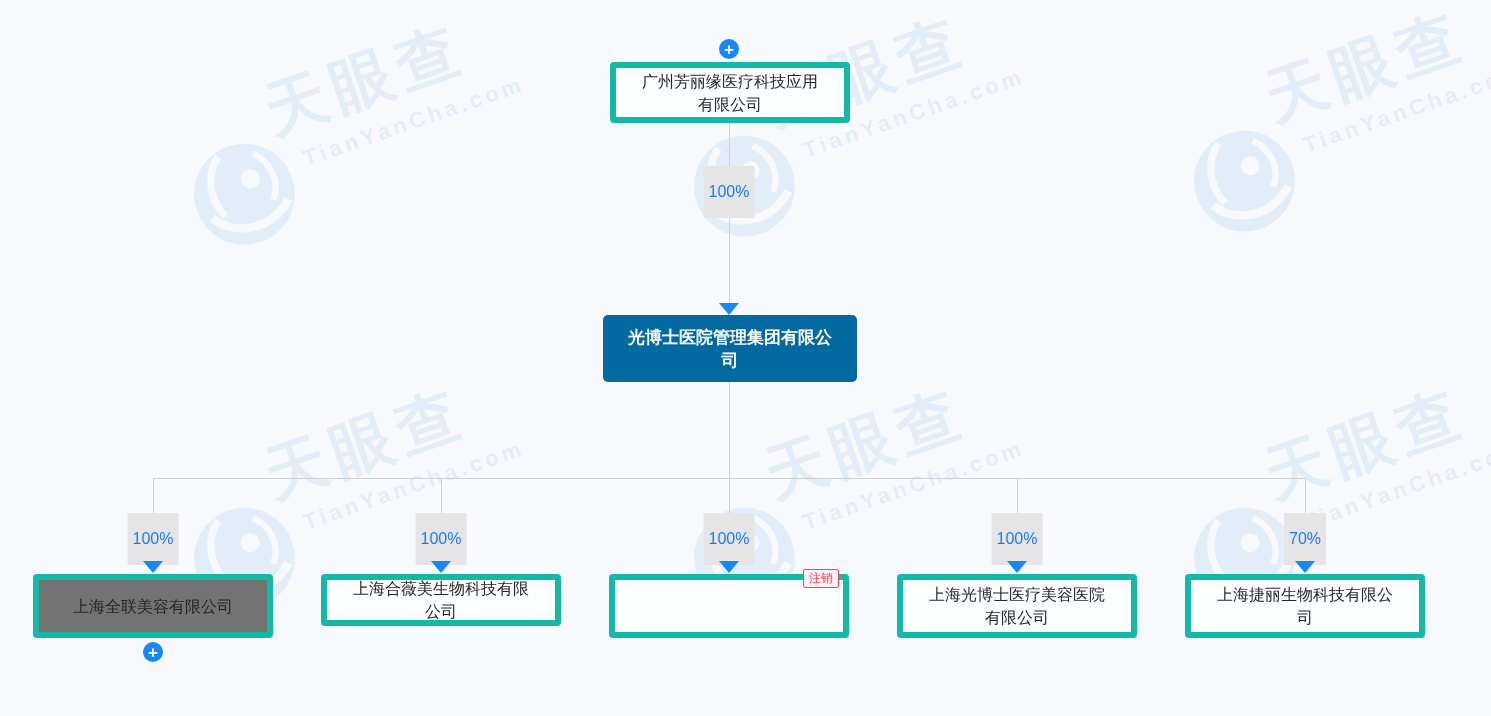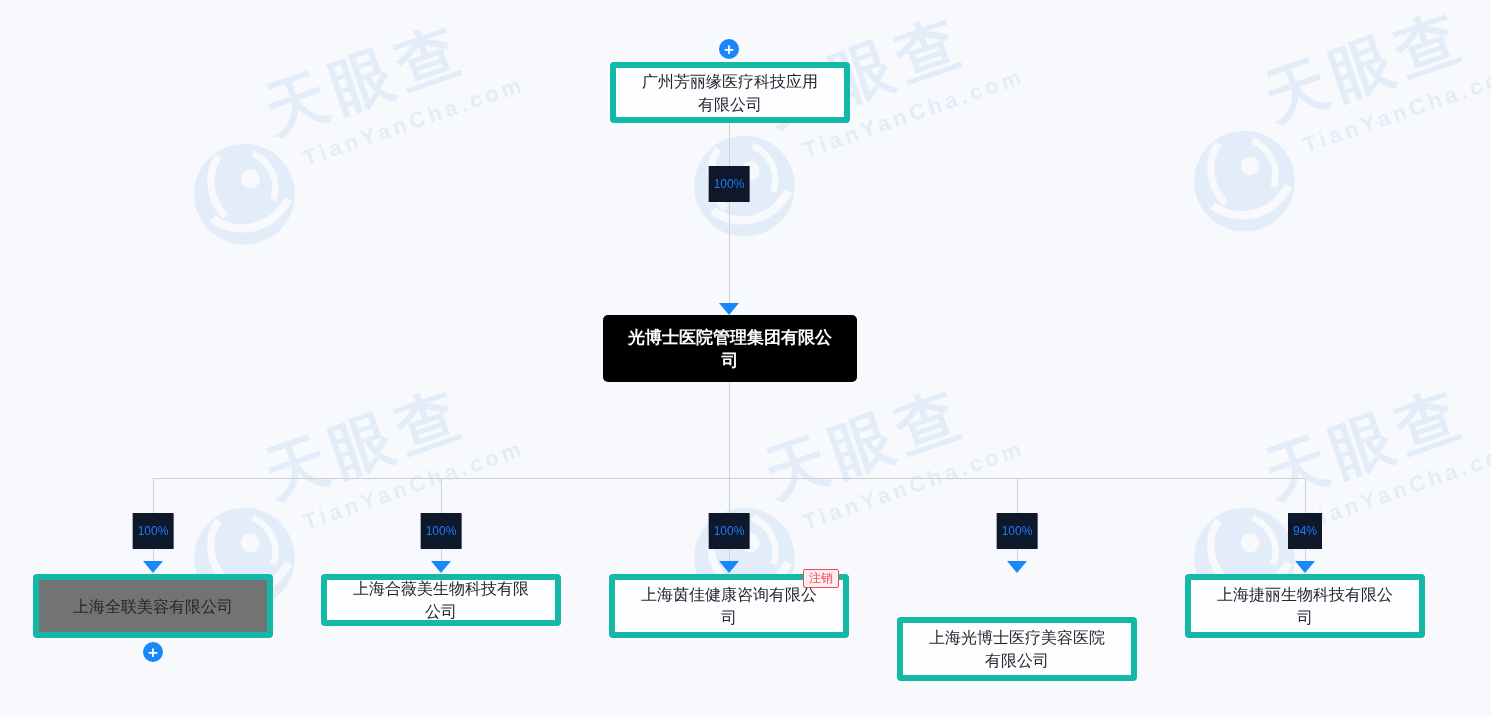--- a/index.html
+++ b/index.html
@@ -53,36 +53,36 @@
     border-radius: 4px;
     display: flex; align-items: center; justify-content: center;
     text-align: center;
     font-size: 16px; line-height: 23px; color: #23262b;
     padding: 0 20px;
     z-index: 2;
     cursor: pointer;
   }
   .node.highlight { background: #737373; }
   .node.focus {
-    background: #000000;
+    background: #0369a1;
     border: none;
     color: #ffffff;
     font-weight: bold;
     font-size: 17px;
     border-radius: 5px;
   }
 
   .pct {
     position: absolute;
     transform: translateX(-50%);
-    background: #0f172a;
+    background: #e5e5e5;
     color: #1b7cf7;
-    font-size: 12px;
+    font-size: 16px;
     line-height: 20px;
-    padding: 8px 5px;
+    padding: 16px 5px;
     z-index: 2;
     white-space: nowrap;
   }
 
   .plus-btn {
     position: absolute;
     width: 24px; height: 24px;
     border-radius: 50%;
     background: #1787fb;
     color: #fff;
@@ -211,30 +211,29 @@
   <div class="arrow" style="left:431px; top:561px;"></div>
   <div class="node" style="left:321px; top:574px; width:240px; height:52px;">
     <span>上海合薇美生物科技有限公司</span>
   </div>
 
   <div class="vline" style="left:729px; top:478px; height:83px;"></div>
   <div class="pct" style="left:729px; top:513px;">100%</div>
   <div class="arrow" style="left:719px; top:561px;"></div>
   <div class="node" style="left:609px; top:574px; width:240px; height:64px;">
     <span class="badge">注销</span>
-    <span>上海茵佳健康咨询有限公司</span>
   </div>
 
   <div class="vline" style="left:1017px; top:478px; height:83px;"></div>
   <div class="pct" style="left:1017px; top:513px;">100%</div>
   <div class="arrow" style="left:1007px; top:561px;"></div>
-  <div class="node" style="left:897px; top:574px; width:240px; height:64px;margin-top:43px;">
+  <div class="node" style="left:897px; top:574px; width:240px; height:64px;">
     <span>上海光博士医疗美容医院有限公司</span>
   </div>
 
   <div class="vline" style="left:1305px; top:478px; height:83px;"></div>
-  <div class="pct" style="left:1305px; top:513px;">94%</div>
+  <div class="pct" style="left:1305px; top:513px;">70%</div>
   <div class="arrow" style="left:1295px; top:561px;"></div>
   <div class="node" style="left:1185px; top:574px; width:240px; height:64px;">
     <span>上海捷丽生物科技有限公司</span>
   </div>
 
 </div>
 
 </body></html>

